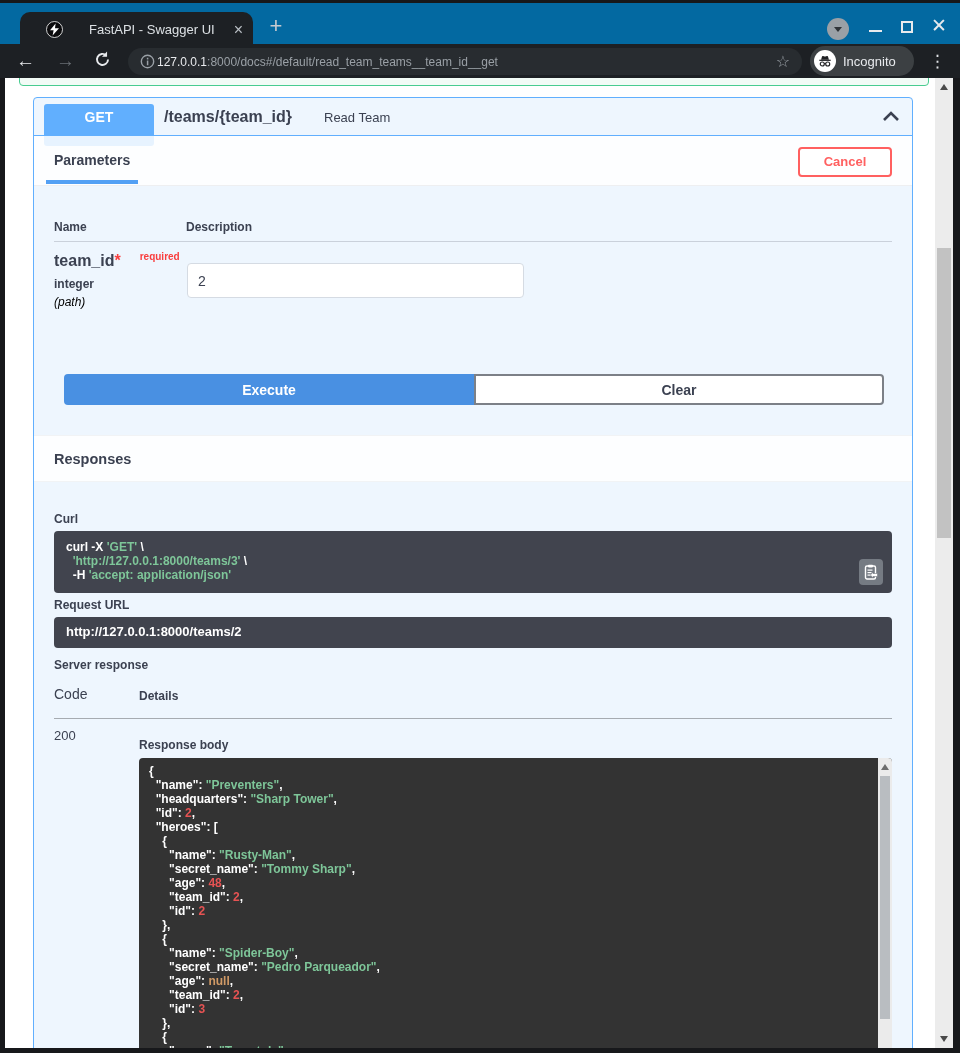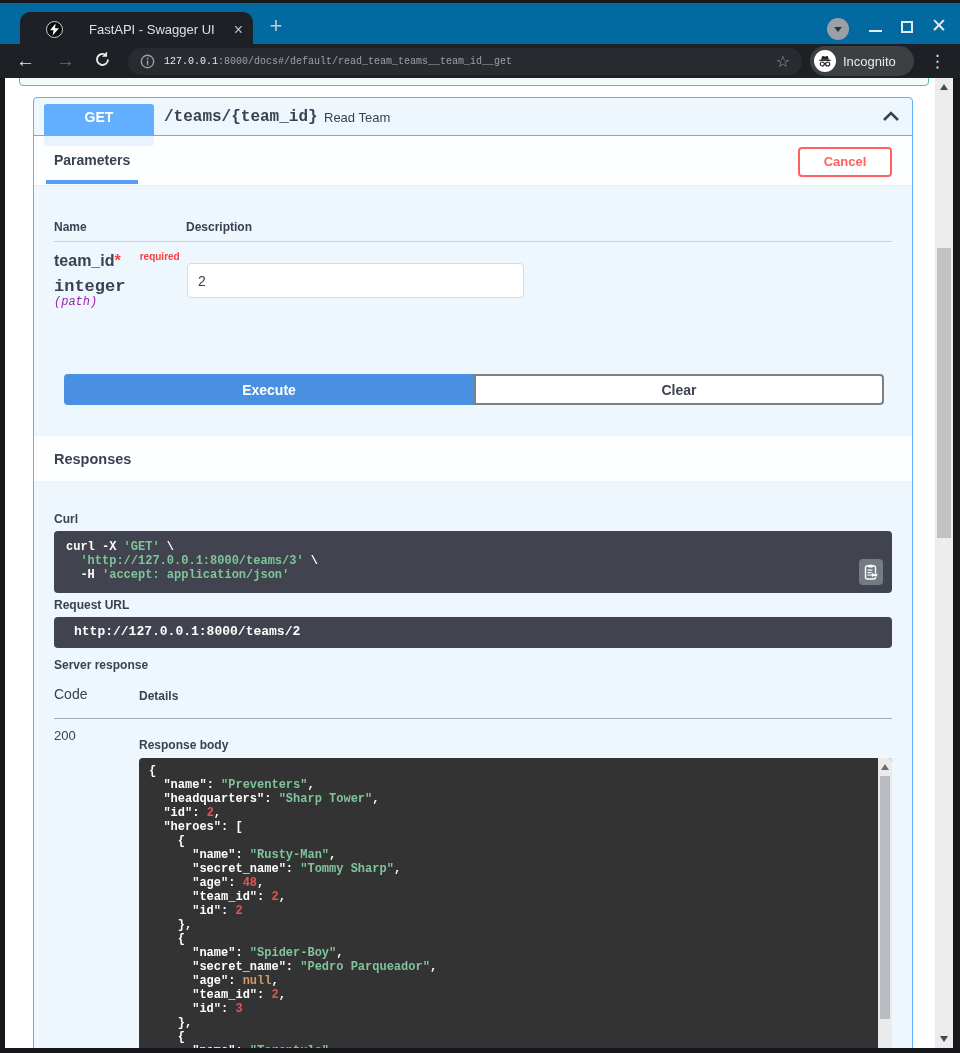--- a/index.html
+++ b/index.html
@@ -1,36 +1,36 @@
 <!DOCTYPE html>
 <html><head>
 <meta charset="utf-8">
 <style>
   * { box-sizing: border-box; margin: 0; padding: 0; }
   html,body { width:960px; height:1053px; }
   body { position:relative; background:#17181b; font-family:"Liberation Sans",sans-serif; overflow:hidden; }
-  .mono { font-family:Liberation Mono, monospace; }
+  .mono { font-family:Liberation Sans, sans-serif; }
 
   
   .frame { position:absolute; left:0; top:0; width:960px; height:44px; background:#0369a1; border-top:3px solid #17181a; }
   .tab { position:absolute; left:20px; top:9px; width:233px; height:35px; background:#1d2024; border-radius:10px 10px 0 0; display:flex; align-items:center; padding:0 10px 0 26px; }
   .favicon { width:17px; height:17px; flex:0 0 auto; }
   .tab-title { color:#dce0e4; font-size:13px; margin-left:26px; flex:1 1 auto; white-space:nowrap; overflow:hidden; }
   .tab-close { color:#bcc1c7; font-size:16px; line-height:16px; cursor:default; }
   .newtab { position:absolute; left:262px; top:10px; width:28px; height:28px; color:#c6cad0; font-size:22px; text-align:center; line-height:26px; }
   .caption-circle { position:absolute; left:827px; top:15px; width:22px; height:22px; border-radius:50%; background:#9aa0a6; text-align:center; }
   .caption-circle .tri { display:inline-block; margin-top:9px; width:0; height:0; border-left:4px solid transparent; border-right:4px solid transparent; border-top:5px solid #2f3338; }
   .win-min { position:absolute; left:869px; top:27px; width:13px; height:2px; background:#e8eaed; }
   .win-max { position:absolute; left:901px; top:18px; width:12px; height:12px; border:2px solid #e8eaed; }
   .win-close { position:absolute; left:931px; top:11px; color:#e8eaed; font-size:19px; }
 
   .toolbar { position:absolute; left:0; top:44px; width:960px; height:34px; background:#1d2024; }
   .nav-ic { position:absolute; top:6px; font-size:19px; line-height:21px; }
   .omnibox { position:absolute; left:128px; top:4px; width:674px; height:27px; border-radius:14px; background:#282c30; display:flex; align-items:center; padding:0 12px; }
-  .url-text { font-size:10px; margin-left:9px; white-space:nowrap; overflow:hidden; flex:1 1 auto;font-family:Liberation Mono, monospace; }
+  .url-text { font-size:12px; margin-left:2px; white-space:nowrap; overflow:hidden; flex:1 1 auto; }
   .url-host { color:#e8eaed; }
   .url-rest { color:#9aa0a6; }
   .star { color:#9aa0a6; font-size:16px; margin-left:8px; }
   .incog { position:absolute; left:810px; top:2px; width:104px; height:30px; border-radius:15px; background:#3c4043; display:flex; align-items:center; }
   .incog-circle { width:22px; height:22px; border-radius:50%; background:#ffffff; margin-left:4px; display:flex; align-items:center; justify-content:center; }
   .incog-label { color:#e8eaed; font-size:13px; margin-left:7px; }
   .kebab { position:absolute; left:929px; top:7px; color:#dfe1e5; font-size:17px; }
 
   
   .content { position:absolute; left:5px; top:78px; width:948px; height:970px; background:#ffffff; overflow:hidden; }
@@ -48,35 +48,35 @@
   .tab-params { position:absolute; left:20px; top:16px; font-size:14px; font-weight:bold; color:#3b4151; }
   .tab-underline { position:absolute; left:12px; top:44px; width:92px; height:4px; background:#53a0f4; }
   .btn-cancel { position:absolute; right:20px; top:11px; width:94px; height:30px; border:2px solid #ff6060; border-radius:4px; background:#fff; color:#ff6060; font-weight:bold; font-size:13px; text-align:center; line-height:26px; }
 
   .col-hdr { position:absolute; font-size:12px; font-weight:bold; color:#3b4151; }
   .thead-line { position:absolute; left:20px; top:143px; width:838px; height:1px; background:rgba(59,65,81,.2); }
 
   .p-name { position:absolute; left:20px; top:153px; font-size:16px; font-weight:bold; color:#3b4151; }
   .p-star { color:#f93e3e; }
   .p-req  { font-size:10px; font-weight:bold; color:#f93e3e; vertical-align:6px; margin-left:19px; }
-  .p-type { position:absolute; left:20px; top:179px; font-size:17px; font-weight:bold; color:#3b4151; }
-  .p-in   { position:absolute; left:20px; top:197px; font-size:12px; font-style:italic; color:#a21caf; }
+  .p-type { position:absolute; left:20px; top:179px; font-size:12px; font-weight:bold; color:#3b4151; }
+  .p-in   { position:absolute; left:20px; top:197px; font-size:12px; font-style:italic; color:#000000; }
   .p-input { position:absolute; left:153px; top:165px; width:337px; height:35px; border:1px solid #d5dbe3; border-radius:4px; background:#fff; font-size:14px; color:#3b4151; padding-left:10px; font-family:"Liberation Sans",sans-serif; }
 
   .btn-execute { position:absolute; left:30px; top:276px; width:410px; height:31px; background:#4990e2; border:none; border-radius:4px 0 0 4px; color:#fff; font-weight:bold; font-size:14px; }
   .btn-clear { position:absolute; left:440px; top:276px; width:410px; height:31px; background:#fff; border:2px solid #7c8087; border-radius:0 4px 4px 0; color:#3b4151; font-weight:bold; font-size:14px; }
 
   .resp-band { position:absolute; left:0; top:337px; width:878px; height:47px; background:rgba(255,255,255,.85); border-top:1px solid rgba(59,65,81,.06); border-bottom:1px solid rgba(59,65,81,.06); }
   .resp-title { position:absolute; left:20px; top:15px; font-size:14.5px; font-weight:bold; color:#3b4151; }
 
   .blk-label { position:absolute; font-size:12px; font-weight:bold; color:#3b4151; }
   .curl-block { position:absolute; left:20px; top:433px; width:838px; height:62px; background:#41444e; border-radius:4px; padding:9px 12px; }
   .curl-block pre, .requrl-block pre, .respbody-block pre { color:#fff; font-weight:bold; font-size:12px; line-height:14px; white-space:pre; }
   .copy-btn { position:absolute; right:9px; top:28px; width:24px; height:26px; background:#757b83; border-radius:4px; display:flex; align-items:center; justify-content:center; }
-  .requrl-block { position:absolute; left:20px; top:519px; width:838px; height:31px; background:#41444e; border-radius:4px; padding:8px 20px; }
+  .requrl-block { position:absolute; left:20px; top:519px; width:838px; height:31px; background:#41444e; border-radius:4px; padding:8px 12px; }
   .requrl-block pre { font-size:13px; }
 
   .hdr-code { position:absolute; left:20px; top:588px; font-size:14px; color:#3b4151; }
   .hdr-details { position:absolute; left:105px; top:591px; font-size:12px; font-weight:bold; color:#3b4151; }
   .resp-hr { position:absolute; left:20px; top:620px; width:838px; height:1px; background:#a6abb1; }
   .code-200 { position:absolute; left:20px; top:630px; font-size:13px; color:#3b4151; }
   .respbody-label { position:absolute; left:105px; top:640px; }
   .respbody-block { position:absolute; left:105px; top:660px; width:753px; height:392px; background:#333333; border-radius:4px; overflow:hidden; }
   .respbody-block pre { padding:6px 24px 6px 10px; line-height:14px; }
   .tok-key { color:#ffffff; font-weight:bold; }

